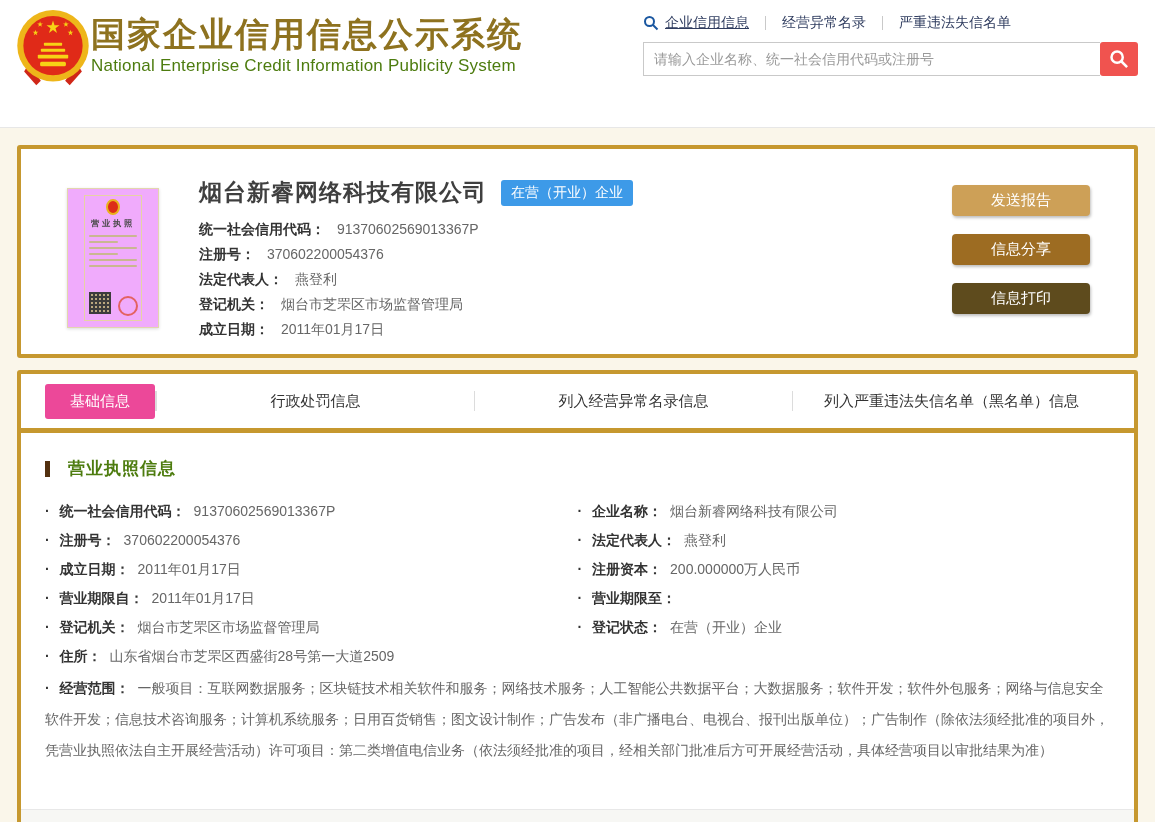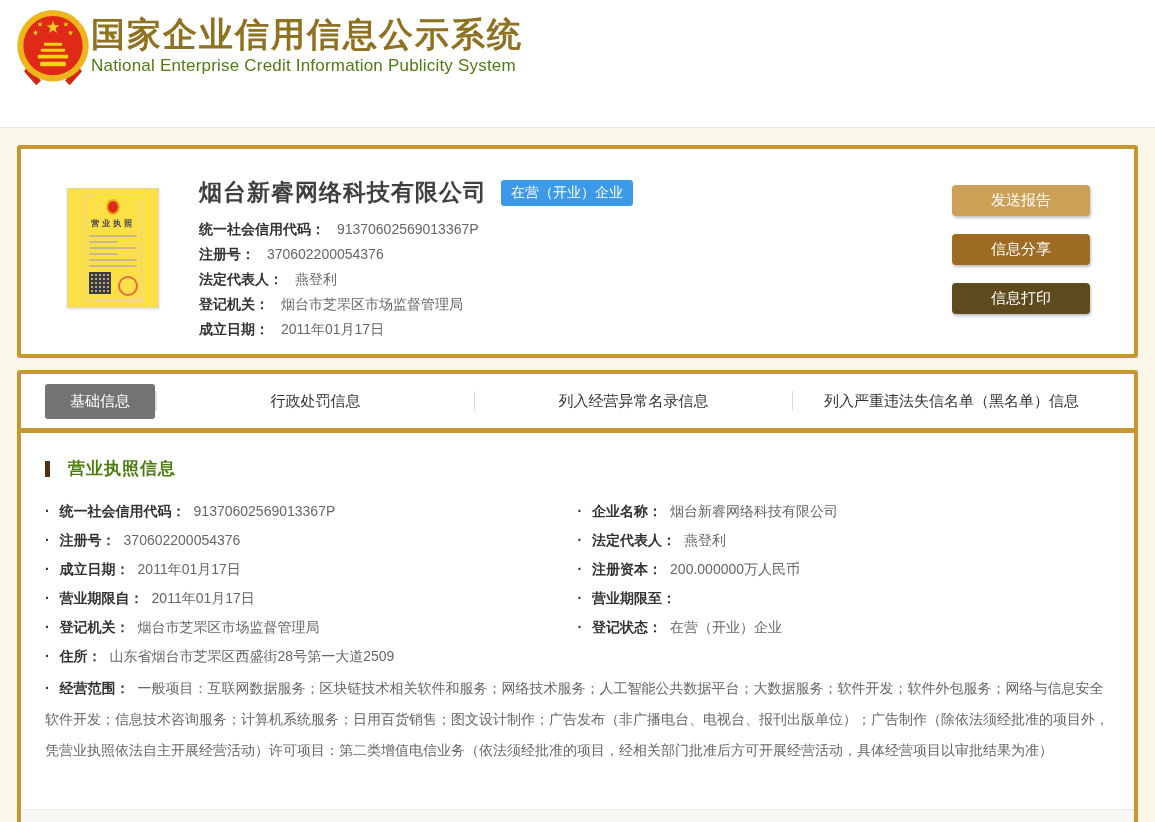--- a/index.html
+++ b/index.html
@@ -26,21 +26,21 @@
   .search-input::placeholder { color:#9a9a9a; }
   .search-button { width:38px; height:34px; background:#f0534f; border:none; cursor:pointer;
     border-radius:3px; display:flex; align-items:center; justify-content:center; }
 
   
   .main-wrap { background:#faf6ea; height:704px; padding:17px 17px 0; }
   .card { background:#fff; border:4px solid #c6982f; border-radius:3px; }
 
   
   .summary-card { position:relative; height:213px; display:flex; padding:26px 40px 0 46px; }
-  .license-thumb { position:relative; width:92px; height:120px; margin-top:13px; background:#fde047;
+  .license-thumb { position:relative; width:92px; height:140px; margin-top:13px; background:#f0abfc;
     border:1px solid #e3d5ae; box-shadow:0 1px 3px rgba(0,0,0,.15); padding:6px 16px; cursor:pointer; flex:0 0 auto; }
   .license-inner { position:relative; width:100%; height:100%; border:1px solid #e6d3a3; }
   .lic-emblem { width:14px; height:16px; margin:3px auto 2px; background:#dd2c18; border:2px solid #e9b21c; border-radius:50%; }
   .lic-title { text-align:center; font-size:9px; font-weight:bold; color:#4a4a4a; letter-spacing:3px; white-space:nowrap; transform:scale(.92); }
   .lic-lines { margin:5px 4px 0; }
   .lic-line { height:2px; background:#c9b791; margin-bottom:4px; border-radius:1px; }
   .lic-line.short { width:60%; }
   .lic-qr { position:absolute; left:4px; bottom:6px; width:22px; height:22px;
     background-image:repeating-linear-gradient(0deg,#3c3c3c 0 2px,transparent 2px 4px),
       repeating-linear-gradient(90deg,#3c3c3c 0 2px,#b9a77f 2px 4px); }
@@ -56,21 +56,21 @@
   .sum-value { color:#666; margin-left:8px; }
 
   .action-buttons { position:absolute; top:36px; right:44px; display:flex; flex-direction:column; gap:18px; }
   .act-btn { width:138px; height:31px; border:none; border-radius:4px; color:#fff; font-size:15px;
     cursor:pointer; box-shadow:1px 2px 3px rgba(0,0,0,.25); font-family:inherit; }
 
   
   .detail-card { position:relative; margin-top:12px; height:462px; overflow:hidden; }
   .tabs-row { display:flex; align-items:center; height:54px; padding:0 24px; background:#fff; }
   .tab { font-size:15px; color:#333; cursor:pointer; text-align:center; flex:1; }
-  .tab.active { flex:0 0 auto; background:#737373; color:#fff; padding:8px 25px; border-radius:3px; }
+  .tab.active { flex:0 0 auto; background:#ec4899; color:#fff; padding:8px 25px; border-radius:3px; }
   .tab-divider { width:1px; height:20px; background:#dcdcdc; flex:0 0 auto; }
   .gold-divider { height:5px; background:#c6982f; }
 
   .detail-content { padding:24px 24px 0; }
   .section-header { display:flex; align-items:center; }
   .section-bar { width:5px; height:16px; background:#53300f; margin-right:6px; }
   .section-title { font-size:17px; font-weight:bold; color:#4d7c0f; letter-spacing:1px;margin-left:12px; }
 
   .field-grid { display:grid; grid-template-columns:1fr 1fr; row-gap:11px; margin-top:22px; }
   .field { font-size:14px; line-height:18px; }
@@ -103,20 +103,42 @@
         <rect x="30" y="60" width="40" height="5" rx="1"></rect>
         <rect x="33" y="69" width="34" height="6" rx="2"></rect>
       </g>
     </svg>
     <div class="brand-text">
       <h1 class="site-title">国家企业信用信息公示系统</h1>
       <div class="site-subtitle">National Enterprise Credit Information Publicity System</div>
     </div>
   </div>
 
+  <div class="search-area">
+    <div class="search-tabs">
+      <svg class="mag-icon" viewBox="0 0 16 16">
+        <circle cx="6.5" cy="6.5" r="4.5" fill="none" stroke="#1a57a0" stroke-width="2"></circle>
+        <line x1="10" y1="10" x2="14.5" y2="14.5" stroke="#1a57a0" stroke-width="2"></line>
+      </svg>
+      <a class="search-tab active">企业信用信息</a>
+      <span class="tab-sep"></span>
+      <a class="search-tab">经营异常名录</a>
+      <span class="tab-sep"></span>
+      <a class="search-tab">严重违法失信名单</a>
+    </div>
+    <div class="search-box">
+      <input class="search-input" type="text" placeholder="请输入企业名称、统一社会信用代码或注册号" style="">
+      <button class="search-button">
+        <svg width="20" height="20" viewBox="0 0 16 16">
+          <circle cx="6.5" cy="6.5" r="4.5" fill="none" stroke="#fff" stroke-width="2"></circle>
+          <line x1="10" y1="10" x2="14.5" y2="14.5" stroke="#fff" stroke-width="2"></line>
+        </svg>
+      </button>
+    </div>
+  </div>
 </header>
 
 <div class="main-wrap">
 
   <section class="card summary-card">
     <div class="license-thumb">
       <div class="license-inner">
         <div class="lic-emblem"></div>
         <div class="lic-title">营业执照</div>
         <div class="lic-lines">

